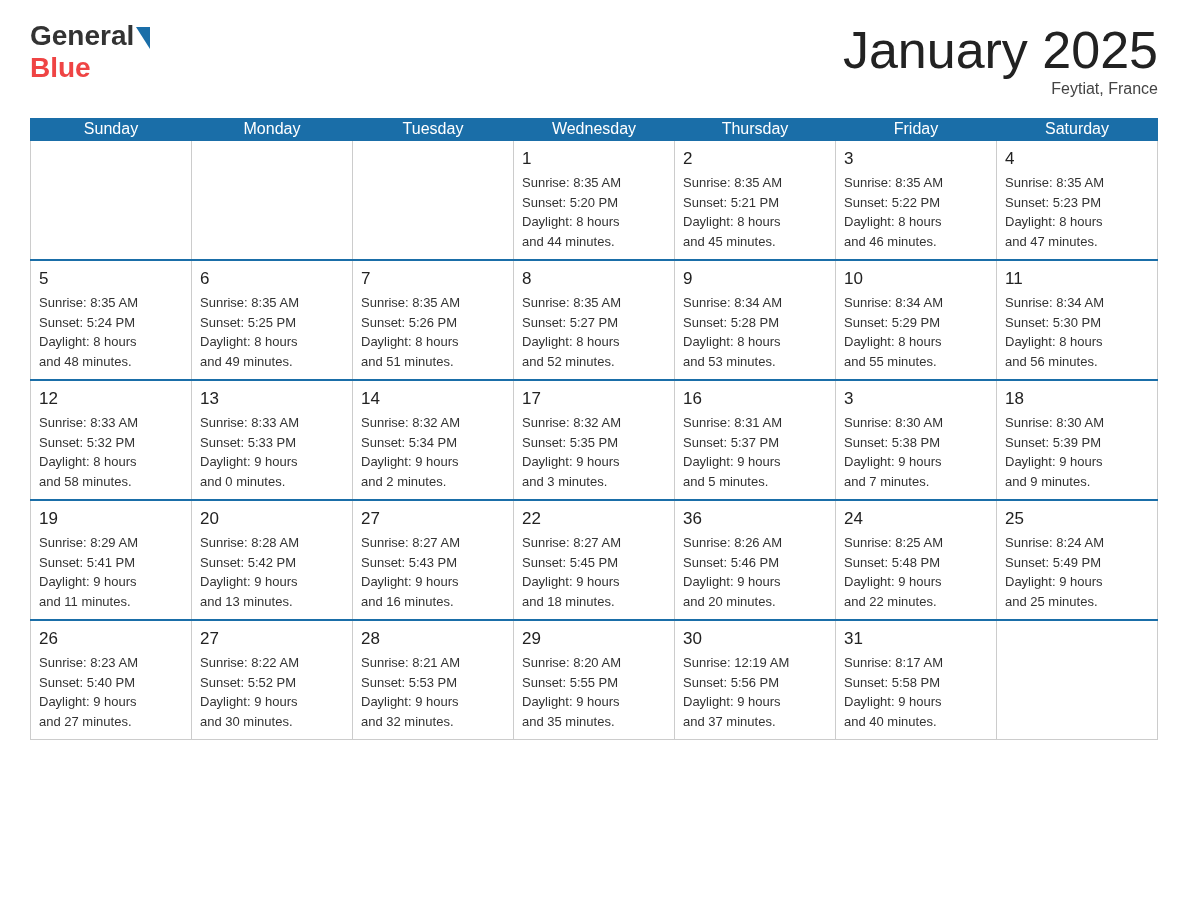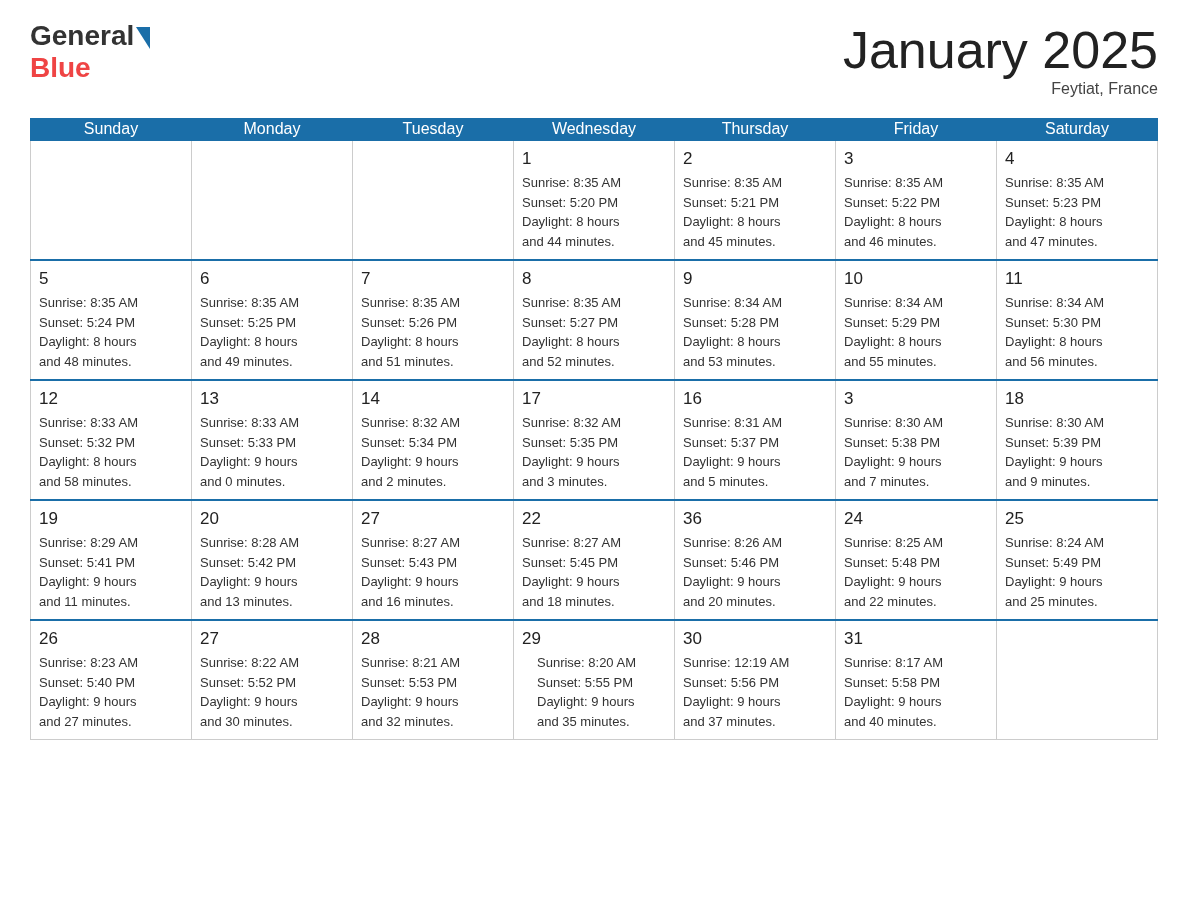--- a/index.html
+++ b/index.html
@@ -336,21 +336,21 @@
         </td>
         <td>
           <span class="day-num">28</span>
           <div class="day-info" style="white-space: pre-line;">Sunrise: 8:21 AM
 Sunset: 5:53 PM
 Daylight: 9 hours
 and 32 minutes.</div>
         </td>
         <td>
           <span class="day-num">29</span>
-          <div class="day-info" style="white-space: pre-line; margin-left: 15px;">Sunrise: 8:20 AM
+          <div class="day-info" style="white-space: pre-line;">Sunrise: 8:20 AM
 Sunset: 5:55 PM
 Daylight: 9 hours
 and 35 minutes.</div>
         </td>
         <td>
           <span class="day-num">30</span>
           <div class="day-info" style="white-space: pre-line;">Sunrise: 12:19 AM
 Sunset: 5:56 PM
 Daylight: 9 hours
 and 37 minutes.</div>

